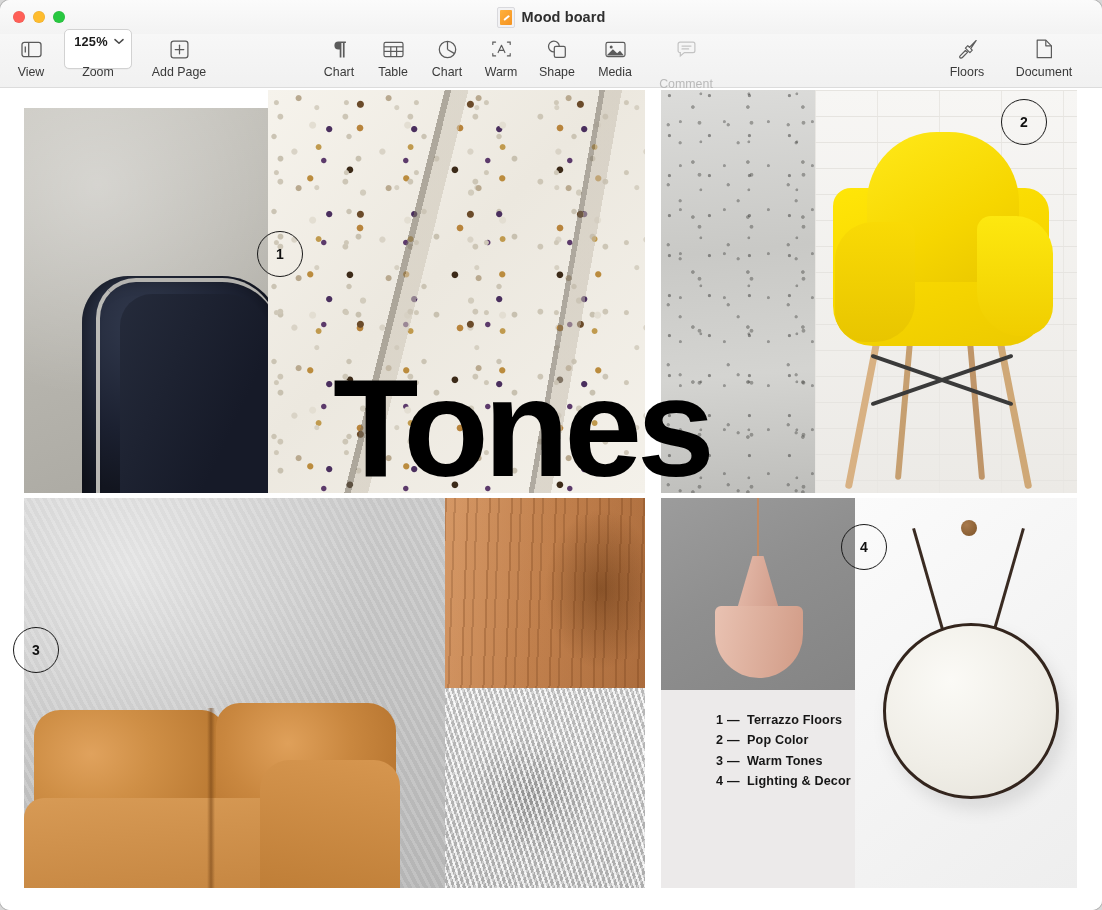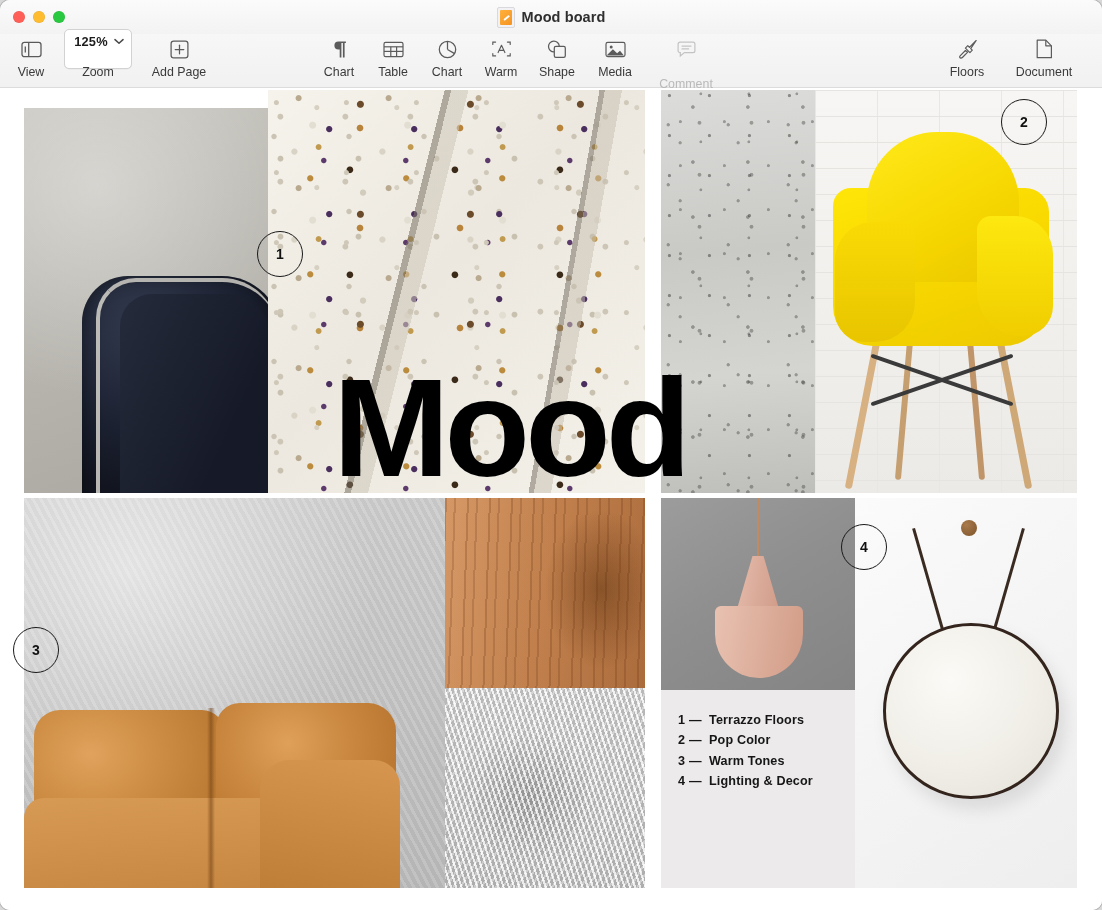--- a/index.html
+++ b/index.html
@@ -221,21 +221,21 @@
   .board-title span{display:block;}
 
   
   .legend{
     position:absolute;
     z-index:35;
     font-size:12.6px;font-weight:bold;color:#161616;
     line-height:1.62;
     letter-spacing:.15px;
   }
-  .legend-row{white-space:nowrap;}
+  .legend-row{white-space:nowrap;margin-left:38px;}
   .legend-num{display:inline-block;width:11px;}
   .legend-dash{display:inline-block;width:20px;}
 
   
   .cushion{position:absolute;border-radius:16px 16px 8px 8px;}
 </style>
 </head>
 <body>
 
 <div class="window">
@@ -470,21 +470,21 @@
                   transform-origin:top right;transform:rotate(-16deg);"></div>
       <div style="position:absolute;left:167px;top:30px;width:3px;height:160px;background:#3a2b22;
                   transform-origin:top left;transform:rotate(16deg);"></div>
       <div style="position:absolute;left:28px;top:125px;width:170px;height:170px;border-radius:50%;
                   border:3px solid #33251d;
                   background:radial-gradient(circle at 38% 32%,#fbfaf6 0%,#f0eee7 55%,#e3e0d7 100%);
                   box-shadow:6px 10px 18px rgba(0,0,0,.10);"></div>
     </div>
 
     <div class="board-title">
-      <span>Mood</span>
+      <span>Tones</span>
     </div>
 
     <div class="legend" id="legend-list" style="left:678px;top:622px;">
           <div class="legend-row"><span class="legend-num">1</span><span class="legend-dash">—</span><span>Terrazzo Floors</span></div>
           <div class="legend-row"><span class="legend-num">2</span><span class="legend-dash">—</span><span>Pop Color</span></div>
           <div class="legend-row"><span class="legend-num">3</span><span class="legend-dash">—</span><span>Warm Tones</span></div>
           <div class="legend-row"><span class="legend-num">4</span><span class="legend-dash">—</span><span>Lighting &amp; Decor</span></div>
         </div>
 
     <div id="badge-layer">

